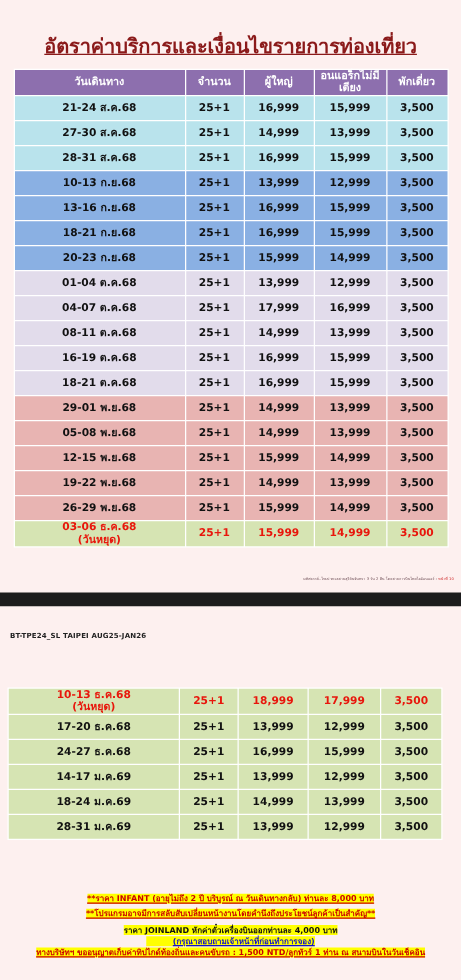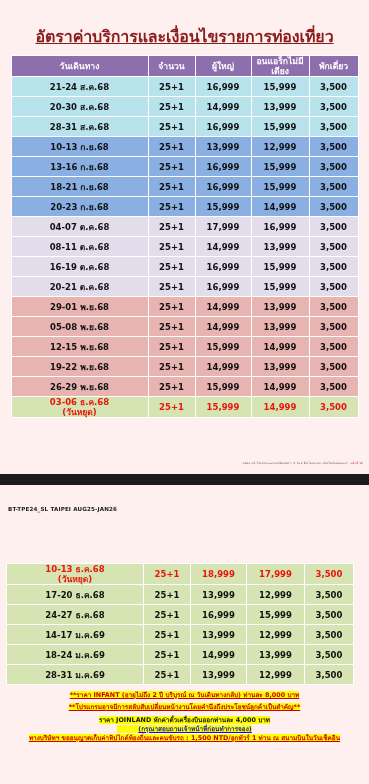--- a/index.html
+++ b/index.html
@@ -106,30 +106,30 @@
     top: 506px;
     font-size: 5.6px;
     font-weight: bold;
     color: #222222;
     letter-spacing: 0.15px;
   }
 
   .table2-wrap {
     position: absolute;
     left: 0;
-    top: 563px;
+    top: 550px;
     width: 360px;
     border-radius: 32px;
   }
 
   
   .notes {
     position: absolute;
     left: 0;
-    top: 691px;
+    top: 715px;
     width: 369px;
     text-align: center;
   }
   .note-line {
     font-size: 6.4px;
     font-weight: bold;
     line-height: 1.45;
     white-space: nowrap;
   }
   .hl-yellow {
@@ -166,21 +166,21 @@
     </thead>
     <tbody id="tbody1">
         <tr class="g-aug">
           <td>21-24 ส.ค.68</td>
           <td>25+1</td>
           <td>16,999</td>
           <td>15,999</td>
           <td>3,500</td>
         </tr>
         <tr class="g-aug">
-          <td>20-30 ส.ค.68</td>
+          <td>27-30 ส.ค.68</td>
           <td>25+1</td>
           <td>14,999</td>
           <td>13,999</td>
           <td>3,500</td>
         </tr>
         <tr class="g-aug">
           <td>28-31 ส.ค.68</td>
           <td>25+1</td>
           <td>16,999</td>
           <td>15,999</td>
@@ -208,20 +208,27 @@
           <td>3,500</td>
         </tr>
         <tr class="g-sep">
           <td>20-23 ก.ย.68</td>
           <td>25+1</td>
           <td>15,999</td>
           <td>14,999</td>
           <td>3,500</td>
         </tr>
         <tr class="g-oct">
+          <td>01-04 ต.ค.68</td>
+          <td>25+1</td>
+          <td>13,999</td>
+          <td>12,999</td>
+          <td>3,500</td>
+        </tr>
+        <tr class="g-oct">
           <td>04-07 ต.ค.68</td>
           <td>25+1</td>
           <td>17,999</td>
           <td>16,999</td>
           <td>3,500</td>
         </tr>
         <tr class="g-oct">
           <td>08-11 ต.ค.68</td>
           <td>25+1</td>
           <td>14,999</td>
@@ -229,21 +236,21 @@
           <td>3,500</td>
         </tr>
         <tr class="g-oct">
           <td>16-19 ต.ค.68</td>
           <td>25+1</td>
           <td>16,999</td>
           <td>15,999</td>
           <td>3,500</td>
         </tr>
         <tr class="g-oct">
-          <td>20-21 ต.ค.68</td>
+          <td>18-21 ต.ค.68</td>
           <td>25+1</td>
           <td>16,999</td>
           <td>15,999</td>
           <td>3,500</td>
         </tr>
         <tr class="g-nov">
           <td>29-01 พ.ย.68</td>
           <td>25+1</td>
           <td>14,999</td>
           <td>13,999</td>

